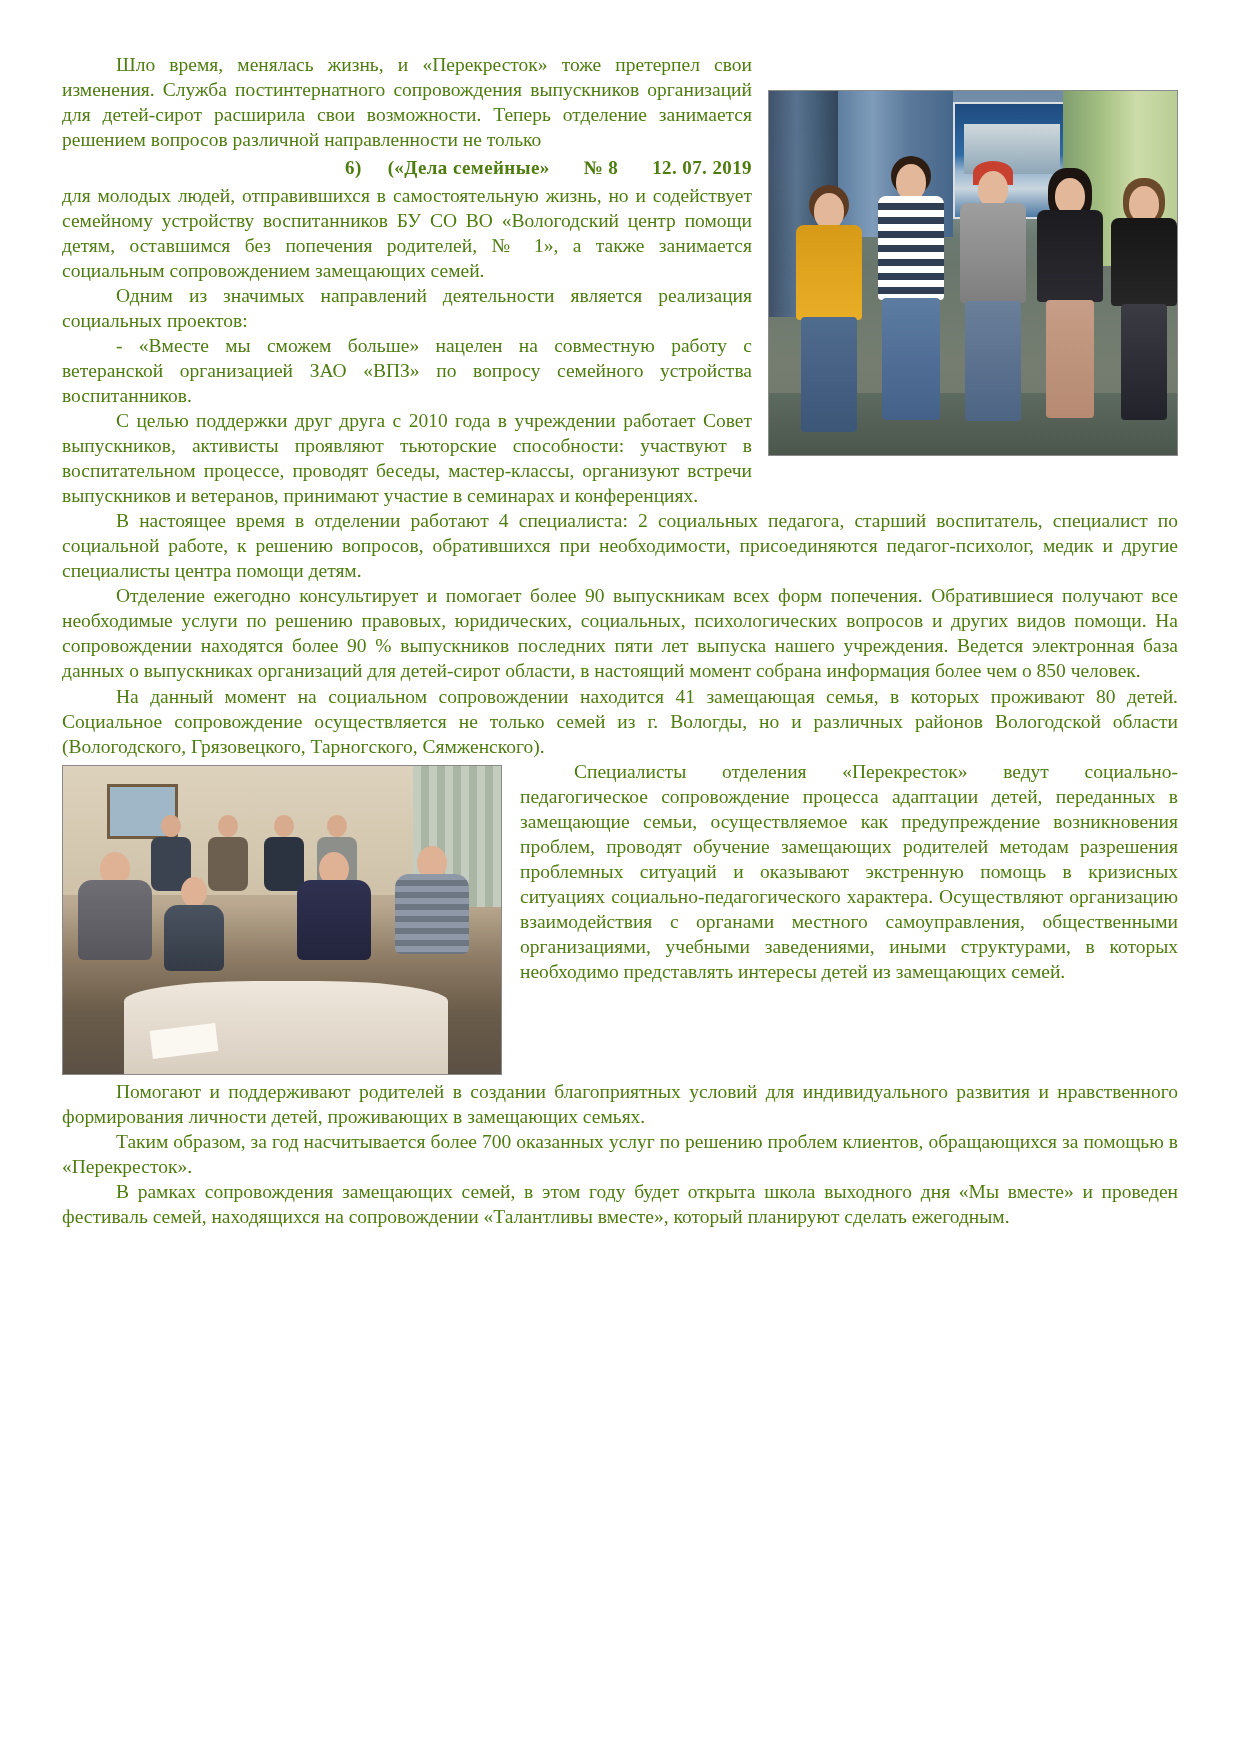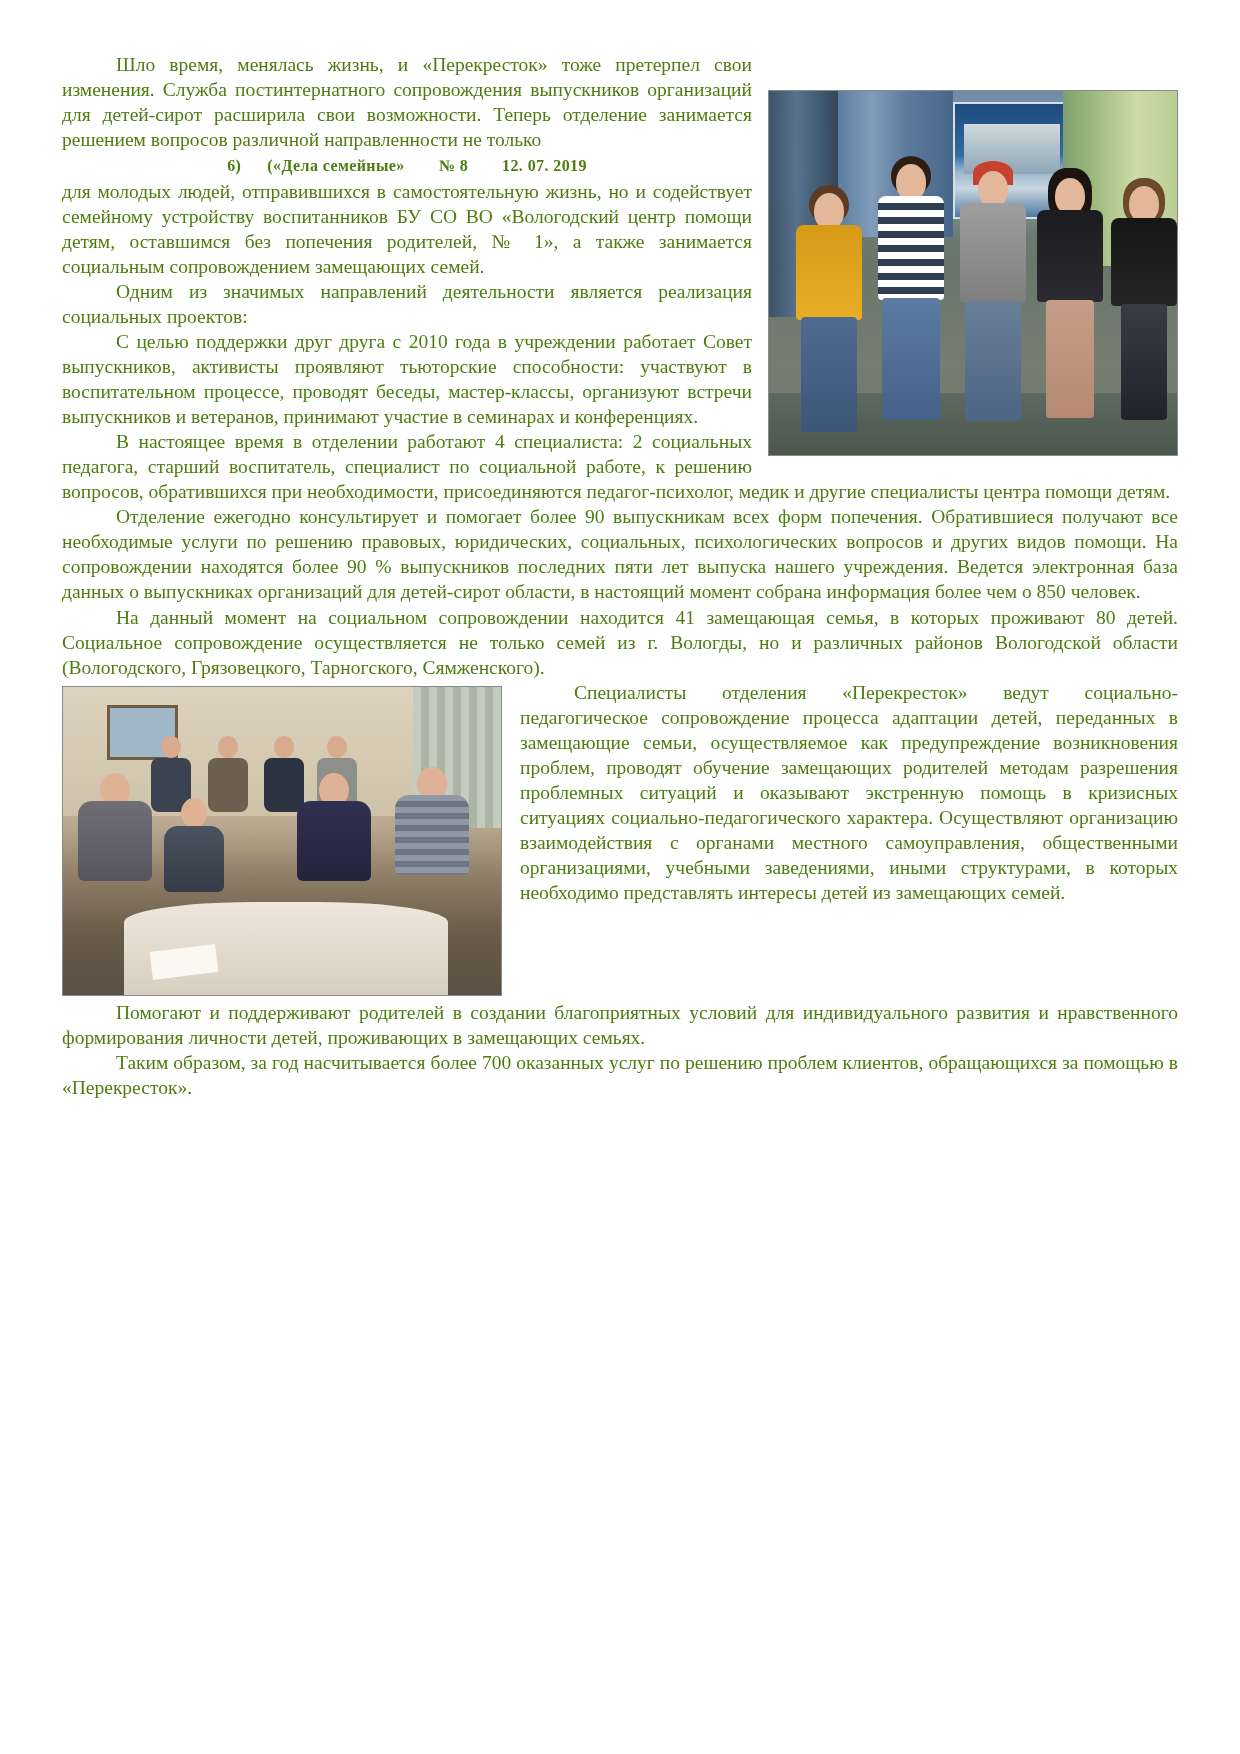--- a/index.html
+++ b/index.html
@@ -50,25 +50,25 @@
   .photo {
     width: 100%;
     height: 100%;
     border: 1px solid #8a8a8a;
     box-sizing: border-box;
     position: relative;
     overflow: hidden;
   }
   .heading-line {
     font-weight: bold;
-    font-size: 16px;
+    font-size: 19px;
     letter-spacing: 0.4px;
     margin: 4px 0 2px 0;
     text-indent: 0;
-    text-align: center;
+    text-align: right;
   }
   .heading-line .seg {
     display: inline-block;
   }
   .heading-line .gap1 { width: 26px; display:inline-block; }
   .heading-line .gap2 { width: 34px; display:inline-block; }
   .clearfix::after {
     content: "";
     display: block;
     clear: both;
@@ -237,20 +237,21 @@
         </div>
       </div>
     </div>
 
     <p>Шло время, менялась жизнь, и «Перекресток» тоже претерпел свои изменения. Служба постинтернатного сопровождения выпускников организаций для детей-сирот расширила свои возможности. Теперь отделение занимается решением вопросов различной направленности не только</p>
 
     <p class="heading-line"><span class="seg">6)</span><span class="gap1"></span><span class="seg">(«Дела семейные»</span><span class="gap2"></span><span class="seg">№ 8</span><span class="gap2"></span><span class="seg">12. 07. 2019</span></p>
 
     <p class="noindent">для молодых людей, отправившихся в самостоятельную жизнь, но и содействует семейному устройству воспитанников БУ СО ВО «Вологодский центр помощи детям, оставшимся без попечения родителей, № 1», а также занимается социальным сопровождением замещающих семей.</p>
     <p>Одним из значимых направлений деятельности является реализация социальных проектов:</p>
+    <p>- «Вместе мы сможем больше» нацелен на совместную работу с ветеранской организацией ЗАО «ВПЗ» по вопросу семейного устройства воспитанников.</p>
     <p>С целью поддержки друг друга с 2010 года в учреждении работает Совет выпускников, активисты проявляют тьюторские способности: участвуют в воспитательном процессе, проводят беседы, мастер-классы, организуют встречи выпускников и ветеранов, принимают участие в семинарах и конференциях.</p>
     <p>В настоящее время в отделении работают 4 специалиста: 2 социальных педагога, старший воспитатель, специалист по социальной работе, к решению вопросов, обратившихся при необходимости, присоединяются педагог-психолог, медик и другие специалисты центра помощи детям.</p>
     <p>Отделение ежегодно консультирует и помогает более 90 выпускникам всех форм попечения. Обратившиеся получают все необходимые услуги по решению правовых, юридических, социальных, психологических вопросов и других видов помощи. На сопровождении находятся более 90 % выпускников последних пяти лет выпуска нашего учреждения. Ведется электронная база данных о выпускниках организаций для детей-сирот области, в настоящий момент собрана информация более чем о 850 человек.</p>
     <p>На данный момент на социальном сопровождении находится 41 замещающая семья, в которых проживают 80 детей. Социальное сопровождение осуществляется не только семей из г. Вологды, но и различных районов Вологодской области (Вологодского, Грязовецкого, Тарногского, Сямженского).</p>
 
     <div class="wrap-img-left">
       <div class="photo ph2">
         <div class="wall"></div>
         <div class="picture"></div>
         <div class="balloon1"></div>
@@ -292,15 +293,16 @@
         <div class="paper"></div>
       </div>
     </div>
 
     <p>Специалисты отделения «Перекресток» ведут социально-педагогическое сопровождение процесса адаптации детей, переданных в замещающие семьи, осуществляемое как предупреждение возникновения проблем, проводят обучение замещающих родителей методам разрешения проблемных ситуаций и оказывают экстренную помощь в кризисных ситуациях социально-педагогического характера. Осуществляют организацию взаимодействия с органами местного самоуправления, общественными организациями, учебными заведениями, иными структурами, в которых необходимо представлять интересы детей из замещающих семей.</p>
 
     <div class="clearfix"></div>
 
     <p>Помогают и поддерживают родителей в создании благоприятных условий для индивидуального развития и нравственного формирования личности детей, проживающих в замещающих семьях.</p>
     <p>Таким образом, за год насчитывается более 700 оказанных услуг по решению проблем клиентов, обращающихся за помощью в «Перекресток».</p>
+    <p>В рамках сопровождения замещающих семей, в этом году будет открыта школа выходного дня «Мы вместе» и проведен фестиваль семей, находящихся на сопровождении «Талантливы вместе», который планируют сделать ежегодным.</p>
 
   </div>
 </div>
 
 </body></html>

